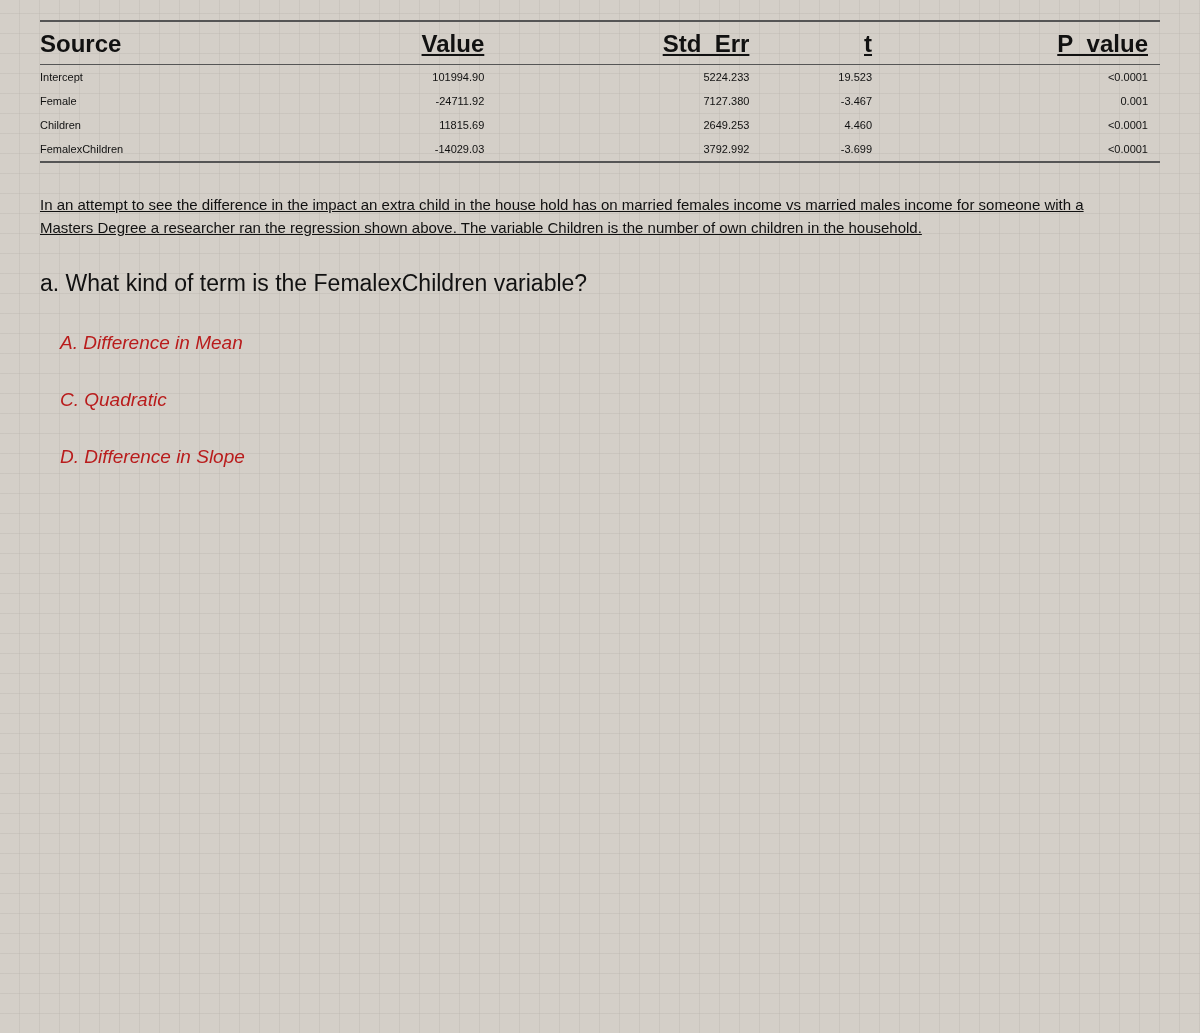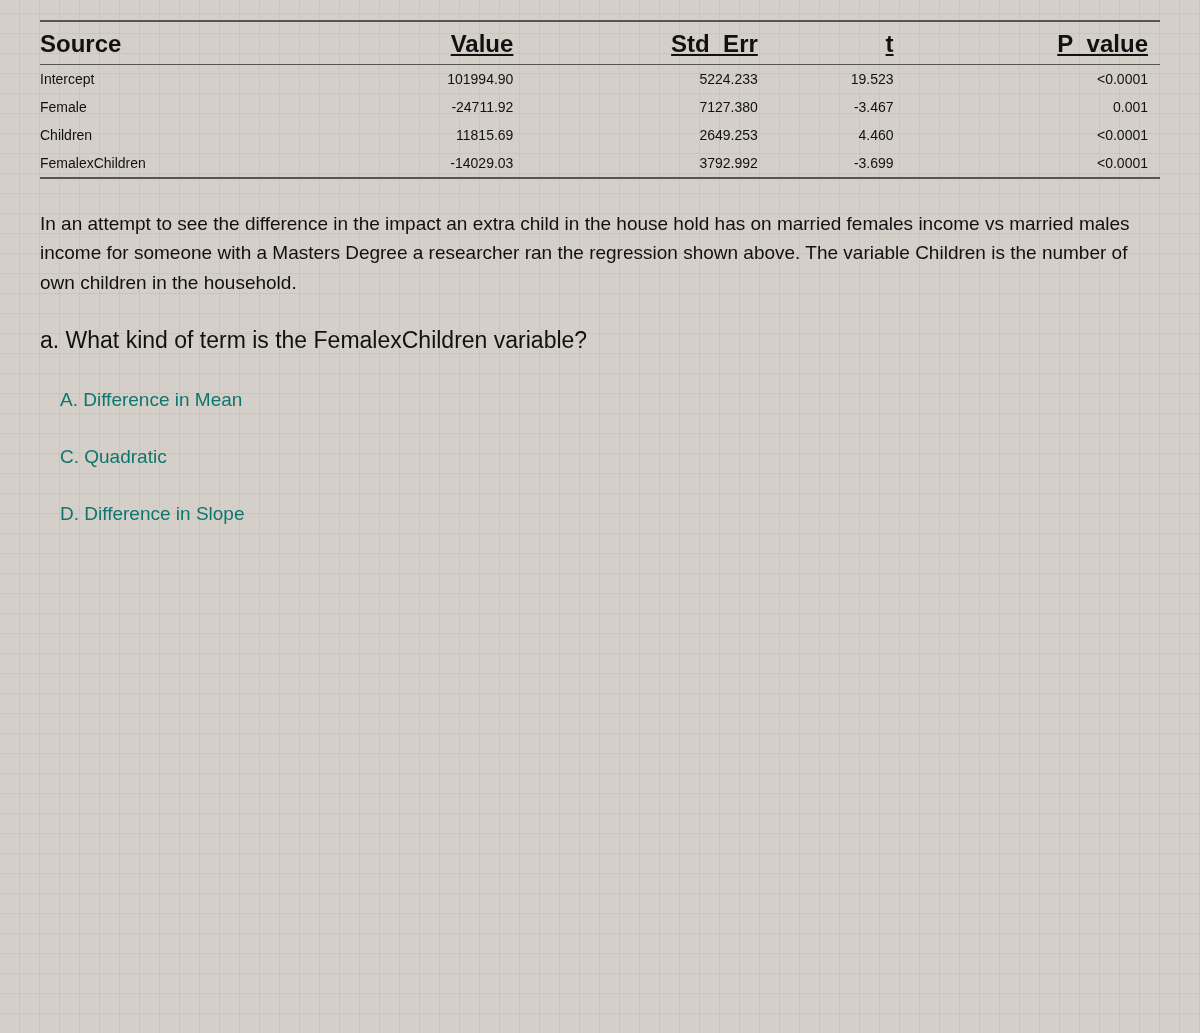--- a/index.html
+++ b/index.html
@@ -53,50 +53,52 @@
       text-align: left;
       color: #111;
     }
 
     .regression-table th:not(:first-child) {
       text-align: right;
       text-decoration: underline;
     }
 
     .regression-table td {
-      font-size: 14px;
+      font-size: 11px;
       padding: 6px 12px 6px 0;
       text-align: left;
       color: #111;
       margin-left: 8px;
     }
 
     .regression-table td:not(:first-child) {
       text-align: right;
     }
 
     .description-text {
-      font-size: 19px;
+      font-size: 15px;
       line-height: 1.55;
       color: #111;
       margin-bottom: 30px;
       max-width: 1100px;
+      text-decoration: underline;
     }
 
     .question-text {
       font-size: 23px;
       color: #111;
       margin-bottom: 35px;
     }
 
     .answer-option {
       font-size: 19px;
-      color: #0f766e;
+      color: #b91c1c;
       margin-bottom: 35px;
       padding-left: 20px;
+      font-style: italic;
     }
   </style>
 </head>
 <body>
 
 <table class="regression-table">
   <thead>
     <tr>
       <th>Source</th>
       <th>Value</th>

